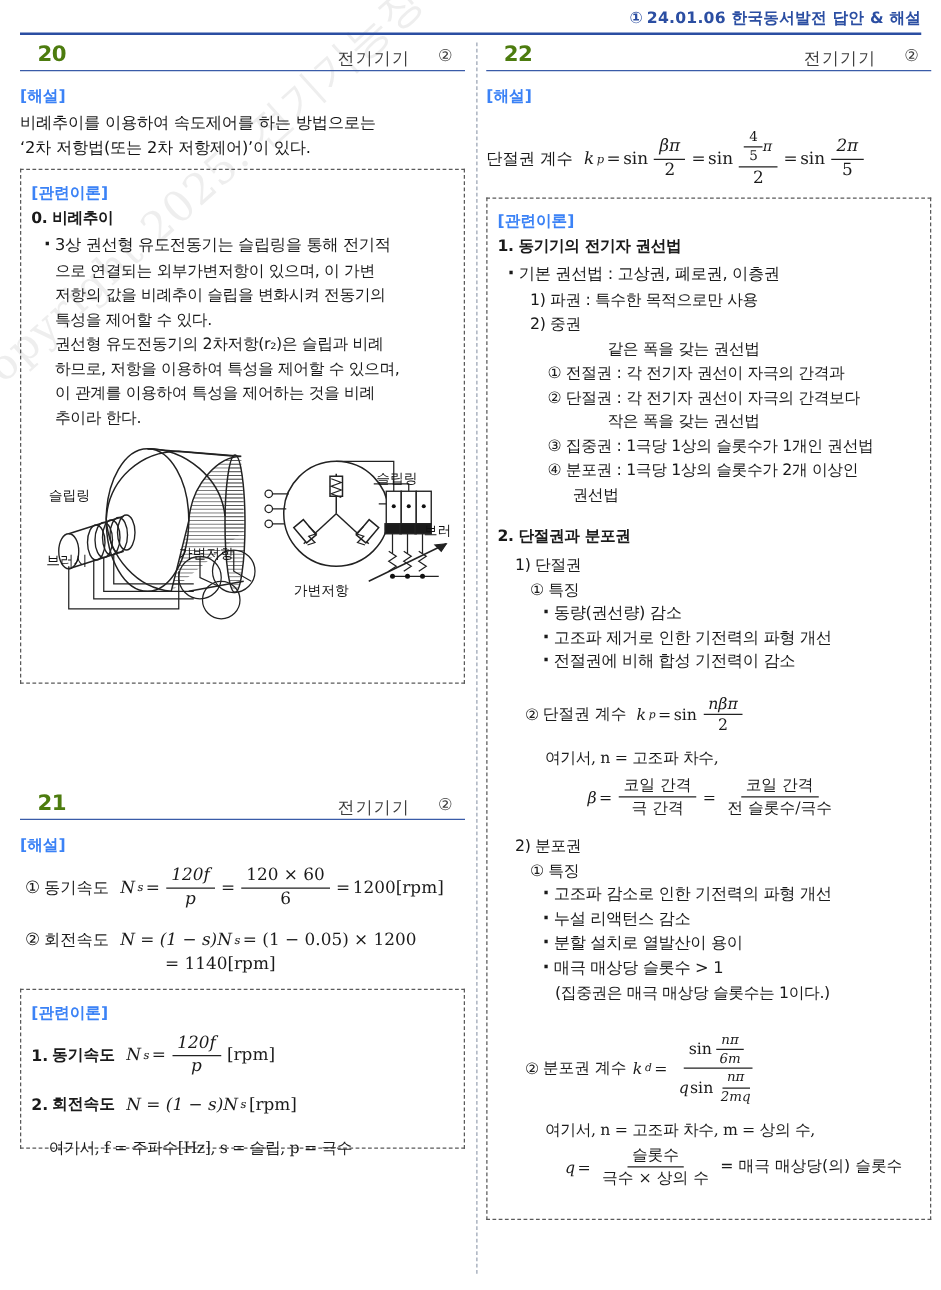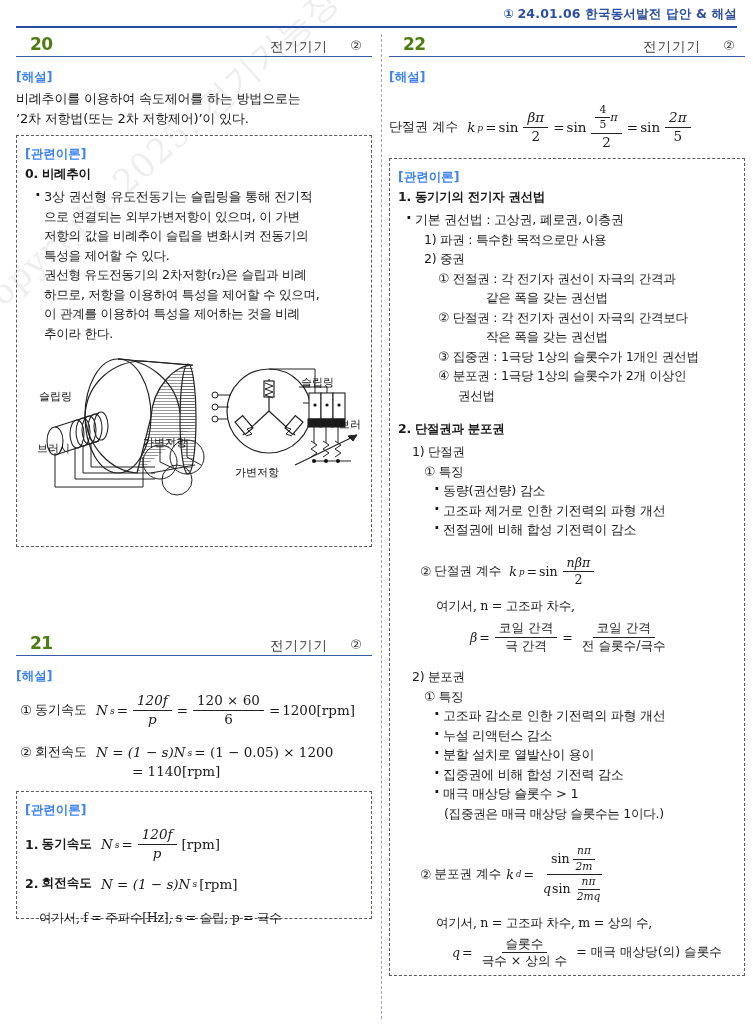--- a/index.html
+++ b/index.html
@@ -407,22 +407,22 @@
 
         <div class="theorybox" style="height:818px;margin-top:8px;">
           <div class="tag-red">[관련이론]</div>
 
           <div class="tb-title">1. 동기기의 전기자 권선법</div>
           <ul class="bul" style="padding-left:6px;">
             <li><span>기본 권선법 : 고상권, 폐로권, 이층권</span></li>
           </ul>
           <div class="plain ind2">1) 파권 : 특수한 목적으로만 사용</div>
           <div class="plain ind2">2) 중권</div>
+          <div class="plain" style="padding-left:88px;">같은 폭을 갖는 권선법</div>
           <div class="plain ind3">① 전절권 : 각 전기자 권선이 자극의 간격과</div>
-          <div class="plain" style="padding-left:88px;">같은 폭을 갖는 권선법</div>
           <div class="plain ind3">② 단절권 : 각 전기자 권선이 자극의 간격보다</div>
           <div class="plain" style="padding-left:88px;">작은 폭을 갖는 권선법</div>
           <div class="plain ind3">③ 집중권 : 1극당 1상의 슬롯수가 1개인 권선법</div>
           <div class="plain ind3">④ 분포권 : 1극당 1상의 슬롯수가 2개 이상인</div>
           <div class="plain" style="padding-left:60px;">권선법</div>
 
           <div class="tb-title" style="margin-top:16px;">2. 단절권과 분포권</div>
           <div class="plain ind1">1) 단절권</div>
           <div class="plain ind2">① 특징</div>
           <ul class="bul" style="padding-left:34px;">
@@ -462,38 +462,37 @@
               </span>
             </span>
           </div>
 
           <div class="plain ind1" style="margin-top:14px;">2) 분포권</div>
           <div class="plain ind2">① 특징</div>
           <ul class="bul" style="padding-left:34px;">
             <li><span>고조파 감소로 인한 기전력의 파형 개선</span></li>
             <li><span>누설 리액턴스 감소</span></li>
             <li><span>분할 설치로 열발산이 용이</span></li>
-            <li><span>집중권에 비해 합성 기전력 감소</span></li>
             <li><span>매극 매상당 슬롯수 &gt; 1</span></li>
           </ul>
           <div class="plain" style="padding-left:46px;">(집중권은 매극 매상당 슬롯수는 1이다.)</div>
 
           <div class="eqline eq-sm" style="padding-left:22px;margin-top:22px;">
             <span>②</span>
             <span>분포권 계수</span>
             <span class="mrow math" style="margin-left:2px;">
               <span class="mi">k</span>
                 <span class="sub">d</span>
               <span>=</span>
               <span class="frac">
                 <span class="num" style="display:inline-flex;align-items:center;gap:1px;">
                   <span class="math">sin</span>
                   <span class="frac" style="margin:0 1px;">
                     <span class="num mi" style="font-size:0.85em;">nπ</span>
-                    <span class="den mi" style="font-size:0.85em;">2m</span>
+                    <span class="den mi" style="font-size:0.85em;">6m</span>
                   </span>
                 </span>
                 <span class="den" style="display:inline-flex;align-items:center;gap:1px;">
                   <span class="mi">q</span>
                   <span class="math">sin</span>
                   <span class="frac" style="margin:0 1px;">
                     <span class="num mi" style="font-size:0.85em;">nπ</span>
                     <span class="den mi" style="font-size:0.85em;">2mq</span>
                   </span>
                 </span>

